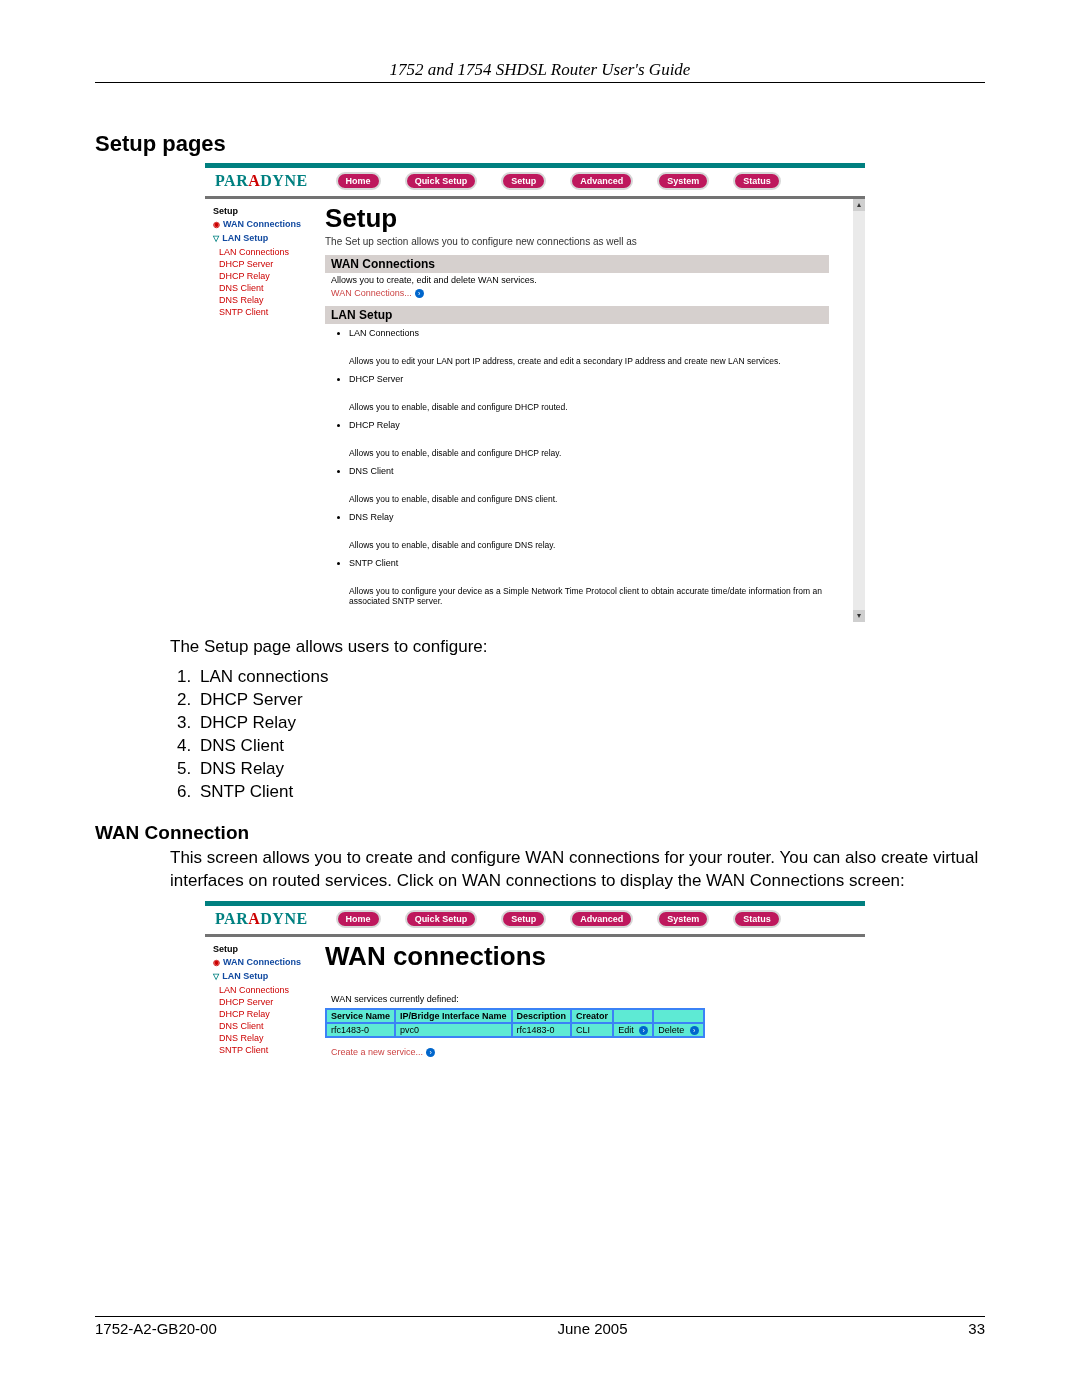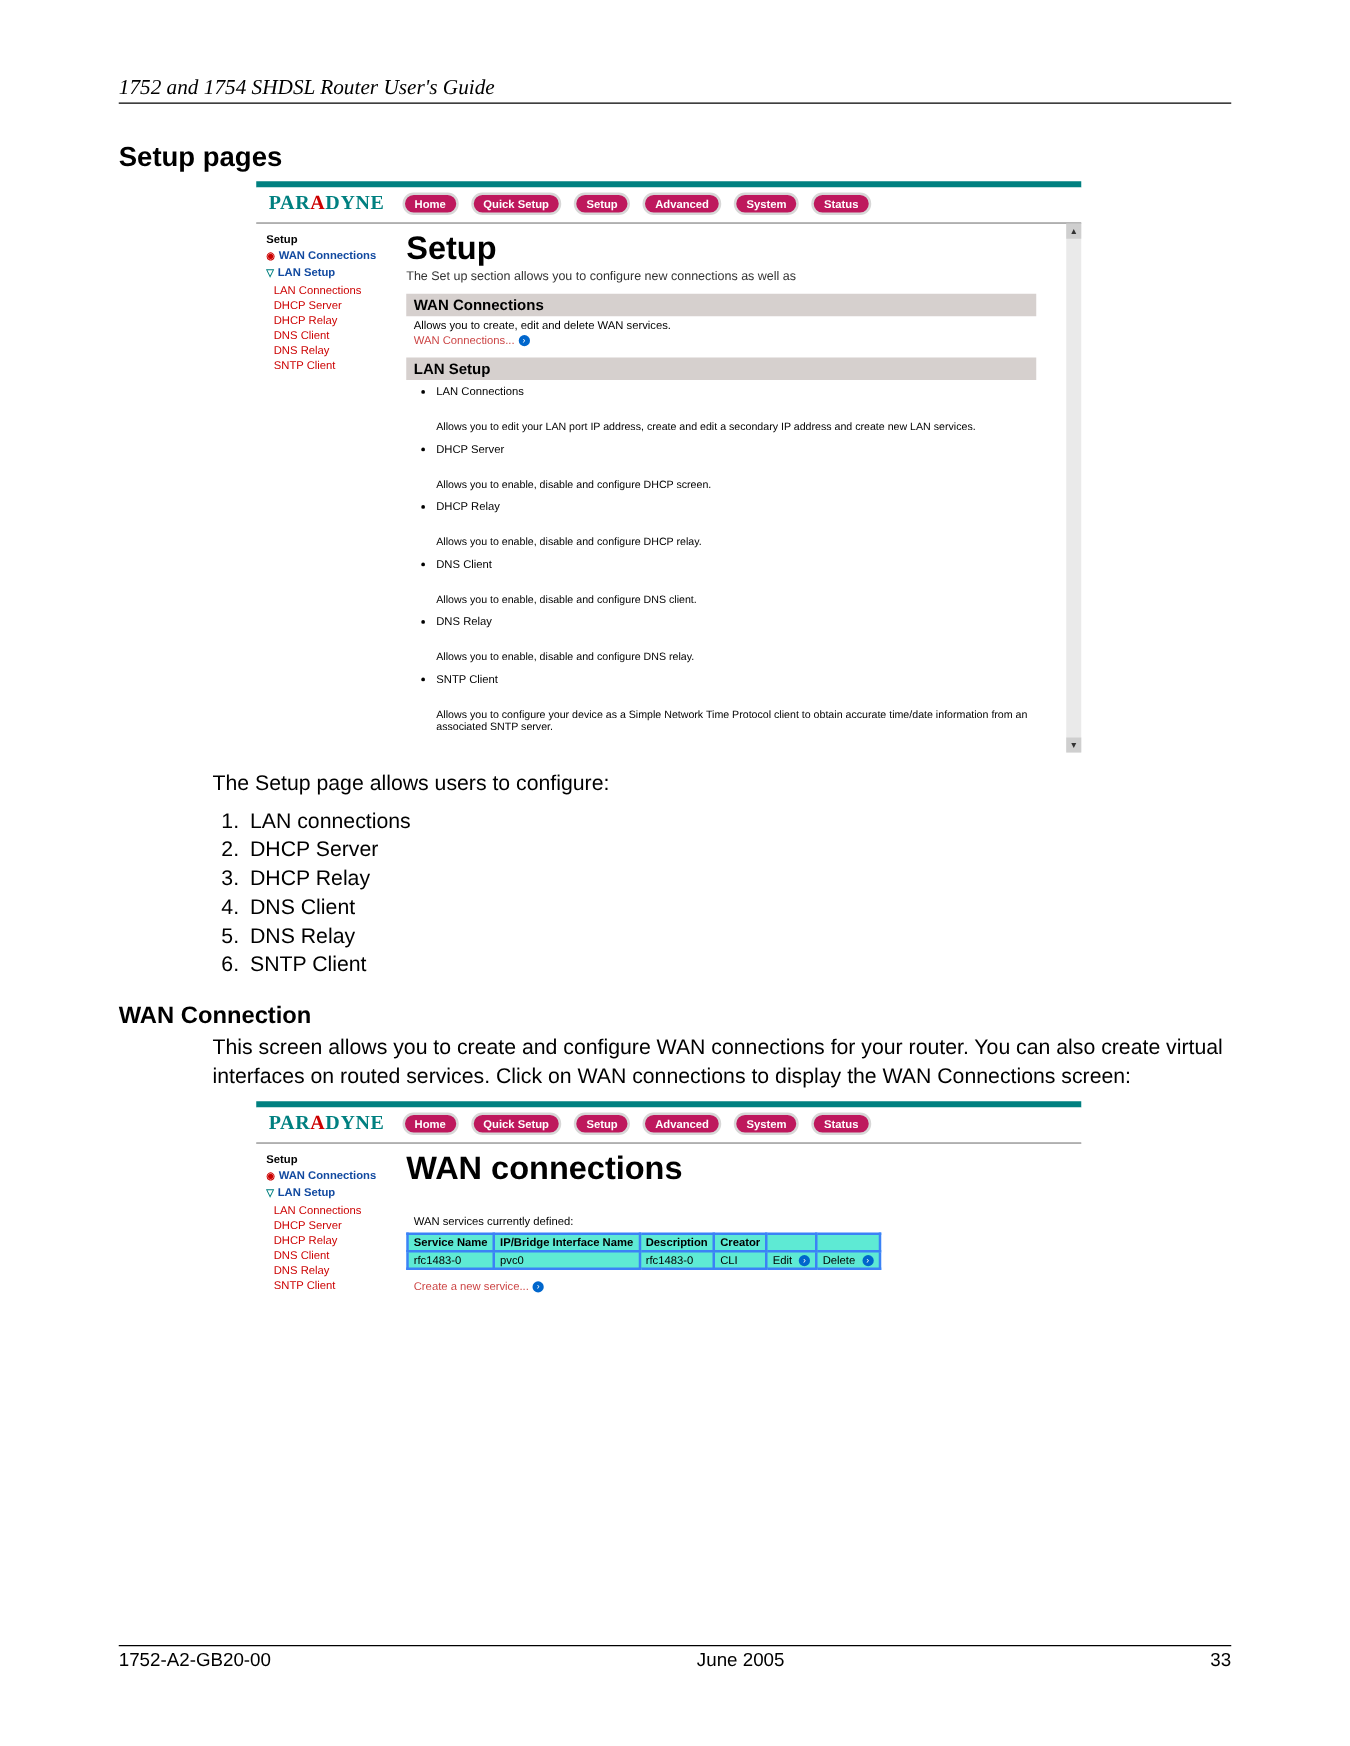--- a/index.html
+++ b/index.html
@@ -12,22 +12,22 @@
   }
   .page {
     width: 1080px;
     padding: 60px 95px 40px 95px;
     box-sizing: border-box;
     min-height: 1397px;
     position: relative;
   }
   .header-line {
     border-bottom: 1px solid #000;
-    margin-bottom: 30px;
-    text-align: left;
+    margin-bottom: 48px;
+    text-align: center;
     font-style: italic;
     font-family: "Times New Roman", serif;
     font-size: 17px;
     padding-bottom: 2px;
   }
   .sec-title {
     font-weight: bold;
     font-size: 22px;
     margin: 17px 0 4px 0;
   }
@@ -51,22 +51,22 @@
   
   .shot {
     margin: 6px 0 14px 110px;
     width: 660px;
     font-size: 10px;
   }
   .teal-bar { background:#008080; height:5px; }
   .topbar {
     background:#fff;
     padding: 4px 6px 6px 6px;
-    display:flex; align-items:center; gap:10px;
-    border-bottom:1px solid #737373;
+    display:flex; align-items:center; gap:24px;
+    border-bottom:3px solid #737373;
   }
   .logo {
     font-family: Georgia, serif;
     color:#008080;
     font-weight:bold;
     font-size:16px;
     letter-spacing:.5px;
     padding: 0 4px;
   }
   .logo .red { color:#c00; }
@@ -187,21 +187,21 @@
         <h1 class="app-h1">Setup</h1>
         <p class="app-sub">The Set up section allows you to configure new connections as well as</p>
 
         <div class="band">WAN Connections</div>
         <div class="tiny">Allows you to create, edit and delete WAN services.</div>
         <span class="lnk"><span>WAN Connections...</span><span class="arrow-btn">›</span></span>
 
         <div class="band">LAN Setup</div>
         <ul class="lan-list">
           <li><span>LAN Connections</span><span class="desc">Allows you to edit your LAN port IP address, create and edit a secondary IP address and create new LAN services.</span></li>
-          <li><span>DHCP Server</span><span class="desc">Allows you to enable, disable and configure DHCP screen.</span></li>
+          <li><span>DHCP Server</span><span class="desc">Allows you to enable, disable and configure DHCP routed.</span></li>
           <li><span>DHCP Relay</span><span class="desc">Allows you to enable, disable and configure DHCP relay.</span></li>
           <li><span>DNS Client</span><span class="desc">Allows you to enable, disable and configure DNS client.</span></li>
           <li><span>DNS Relay</span><span class="desc">Allows you to enable, disable and configure DNS relay.</span></li>
           <li><span>SNTP Client</span><span class="desc">Allows you to configure your device as a Simple Network Time Protocol client to obtain accurate time/date information from an associated SNTP server.</span></li>
         </ul>
       </div>
       <div class="scroll">
         <div class="arr">▴</div>
         <div class="arr">▾</div>
       </div>

